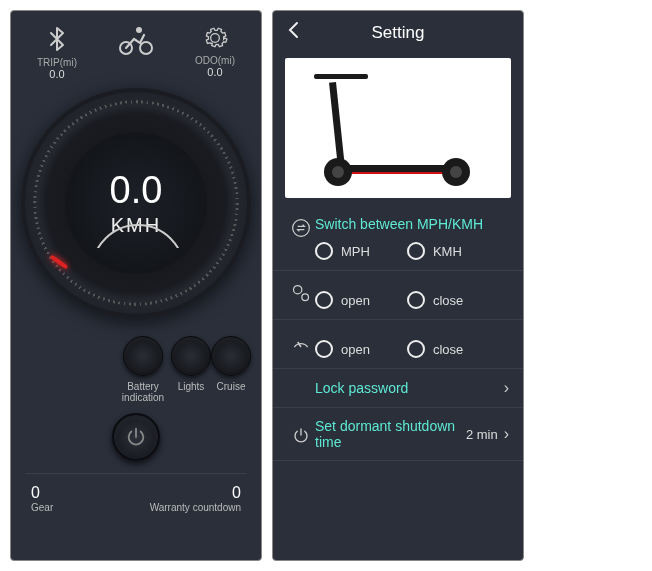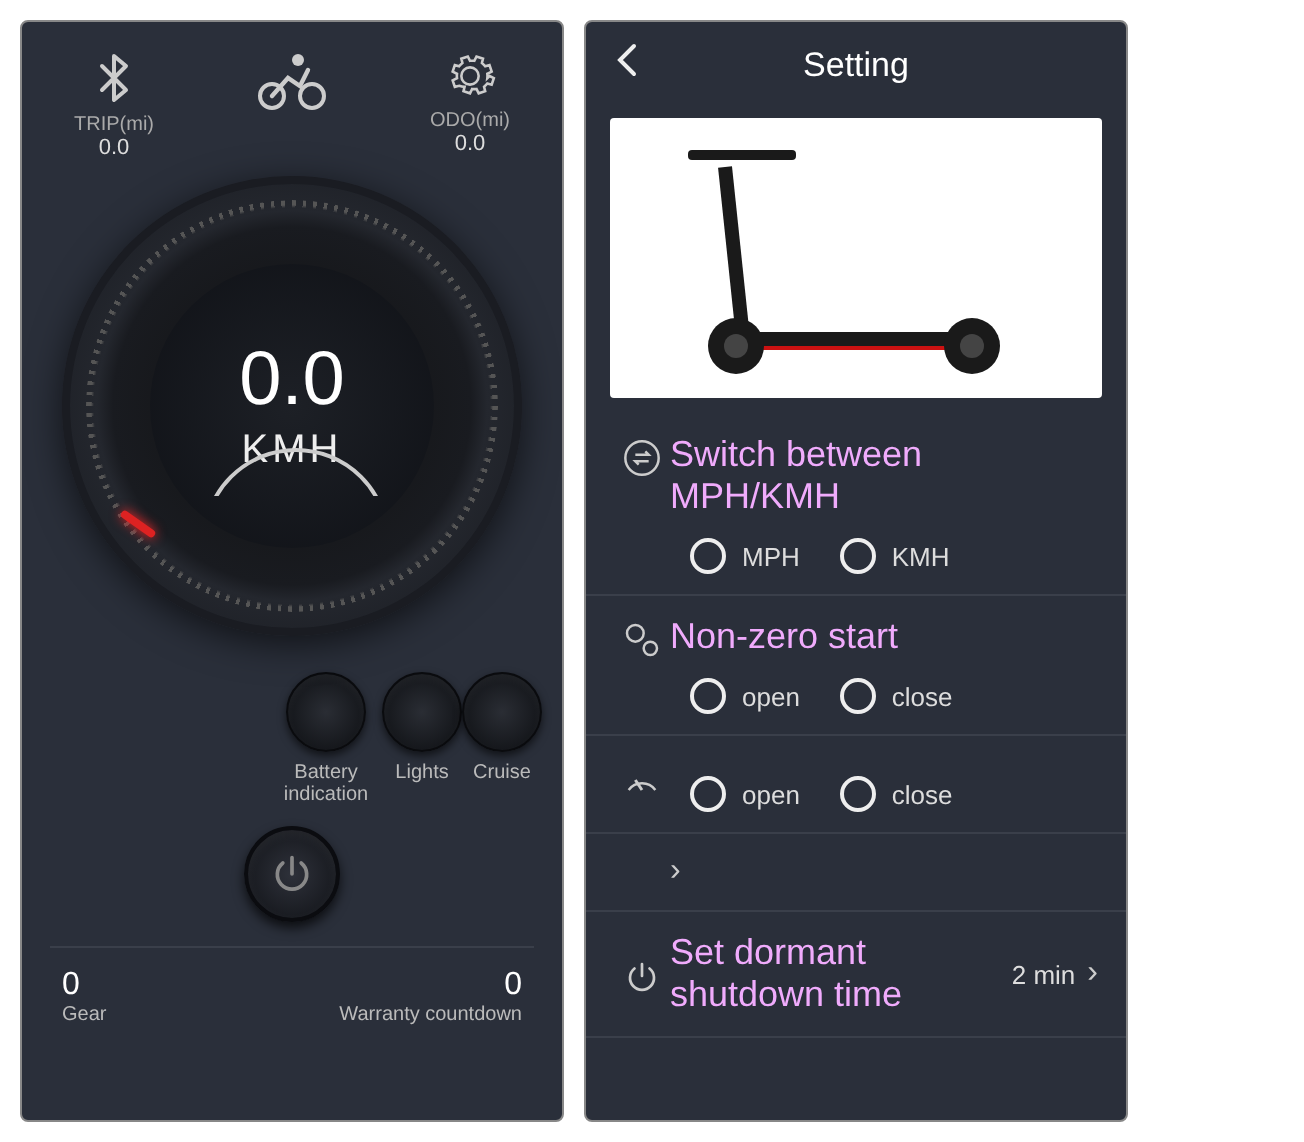--- a/index.html
+++ b/index.html
@@ -1,17 +1,17 @@
 <!DOCTYPE html>
 <html><head>
 <meta charset="utf-8">
 <style>
   *{box-sizing:border-box;margin:0;padding:0;font-family:-apple-system,Helvetica,Arial,sans-serif}
   body{background:#fff;padding:10px;display:flex;gap:10px}
-  .phone{width:272px;height:551px;background:#2a2f3a;border-radius:4px;border:1px solid #888;position:relative;overflow:hidden;color:#ccc;font-size:12px}
+  .phone{width:252px;height:551px;background:#2a2f3a;border-radius:4px;border:1px solid #888;position:relative;overflow:hidden;color:#ccc;font-size:12px}
   
   .topbar{display:flex;justify-content:space-between;align-items:flex-start;padding:14px 16px 4px}
   .topcol{display:flex;flex-direction:column;align-items:center;width:60px}
   .topcol.center{flex:1}
   .icon{display:block}
   .triplabel,.odolabel{font-size:10px;color:#aaa;margin-top:4px}
   .tripval,.odoval{font-size:11px;color:#ddd}
   .gaugewrap{display:flex;justify-content:center;margin-top:4px}
   .gauge{width:230px;height:230px;border-radius:50%;background:radial-gradient(circle,#111 0%,#191b20 55%,#24272e 60%,#13151a 100%);position:relative;box-shadow:0 0 0 4px #1a1c22 inset,0 4px 18px rgba(0,0,0,.6)}
   .ticks{position:absolute;inset:12px;border-radius:50%;background:repeating-conic-gradient(from 0deg,#555 0deg 1deg,transparent 1deg 3deg);mask:radial-gradient(circle,transparent 68%,#000 69%,#000 100%);-webkit-mask:radial-gradient(circle,transparent 68%,#000 69%,#000 100%)}
@@ -43,22 +43,22 @@
   .stem{position:absolute;bottom:18px;left:20px;width:7px;height:86px;background:#1a1a1a;transform:rotate(-6deg);transform-origin:bottom}
   .bars{position:absolute;top:4px;left:-4px;width:54px;height:5px;background:#1a1a1a;border-radius:2px}
   .wheel{position:absolute;bottom:0;width:28px;height:28px;border-radius:50%;background:#1a1a1a}
   .wheel::after{content:"";position:absolute;inset:8px;border-radius:50%;background:#444}
   .wheel.front{left:6px}
   .wheel.rear{left:124px}
   .redhub{position:absolute;inset:9px;border-radius:50%;background:#c11}
   .setrow{display:flex;align-items:flex-start;padding:10px 14px;border-bottom:1px solid #3a3f4a}
   .seticon{width:28px;display:flex;justify-content:center;padding-top:2px}
   .setbody{flex:1}
-  .setlabel{color:#f0abfc;font-size:18px}
-  .radios{display:flex;gap:20px;margin-top:10px;margin-left:10px}
+  .setlabel{color:#5eead4;font-size:14px}
+  .radios{display:flex;gap:37px;margin-top:10px;}
   .radio{display:flex;align-items:center;gap:8px;color:#ddd;font-size:13px}
   .rcirc{width:18px;height:18px;border:2px solid #eee;border-radius:50%}
   .setval{color:#ddd;font-size:13px;margin-right:6px}
   .chev{color:#ccc;font-size:16px}
   .setrow.flat{align-items:center}
   .setrow.flat .setbody{display:flex;align-items:center}
   .setrow.flat .setlabel{flex:1}
 </style>
 </head>
 <body>
@@ -184,21 +184,20 @@
   </div>
 
   <div class="setrow">
     <div class="seticon">
       <svg width="20" height="20" viewBox="0 0 24 24">
           <circle cx="8" cy="8" r="5" stroke="#ccc" stroke-width="1.5" fill="none"></circle>
           <circle cx="17" cy="17" r="4" stroke="#ccc" stroke-width="1.5" fill="none"></circle>
         </svg>
     </div>
     <div class="setbody">
-      <div class="setlabel">Non-zero start</div>
       <div class="radios">
         <div class="radio">
             <div class="rcirc"></div>
             <span>open</span>
           </div>
         <div class="radio">
             <div class="rcirc"></div>
             <span>close</span>
           </div>
       </div>
@@ -222,20 +221,21 @@
             <div class="rcirc"></div>
             <span>close</span>
           </div>
       </div>
     </div>
   </div>
 
   <div class="setrow flat">
     <div class="seticon"></div>
     <div class="setbody">
+      <div class="setlabel">Lock password</div>
       <span class="chev">›</span>
     </div>
   </div>
 
   <div class="setrow flat">
     <div class="seticon">
       <svg width="18" height="18" viewBox="0 0 24 24">
           <path d="M12 4v8M7 7a8 8 0 1010 0" stroke="#ccc" stroke-width="1.8" fill="none" stroke-linecap="round"></path>
         </svg>
     </div>

